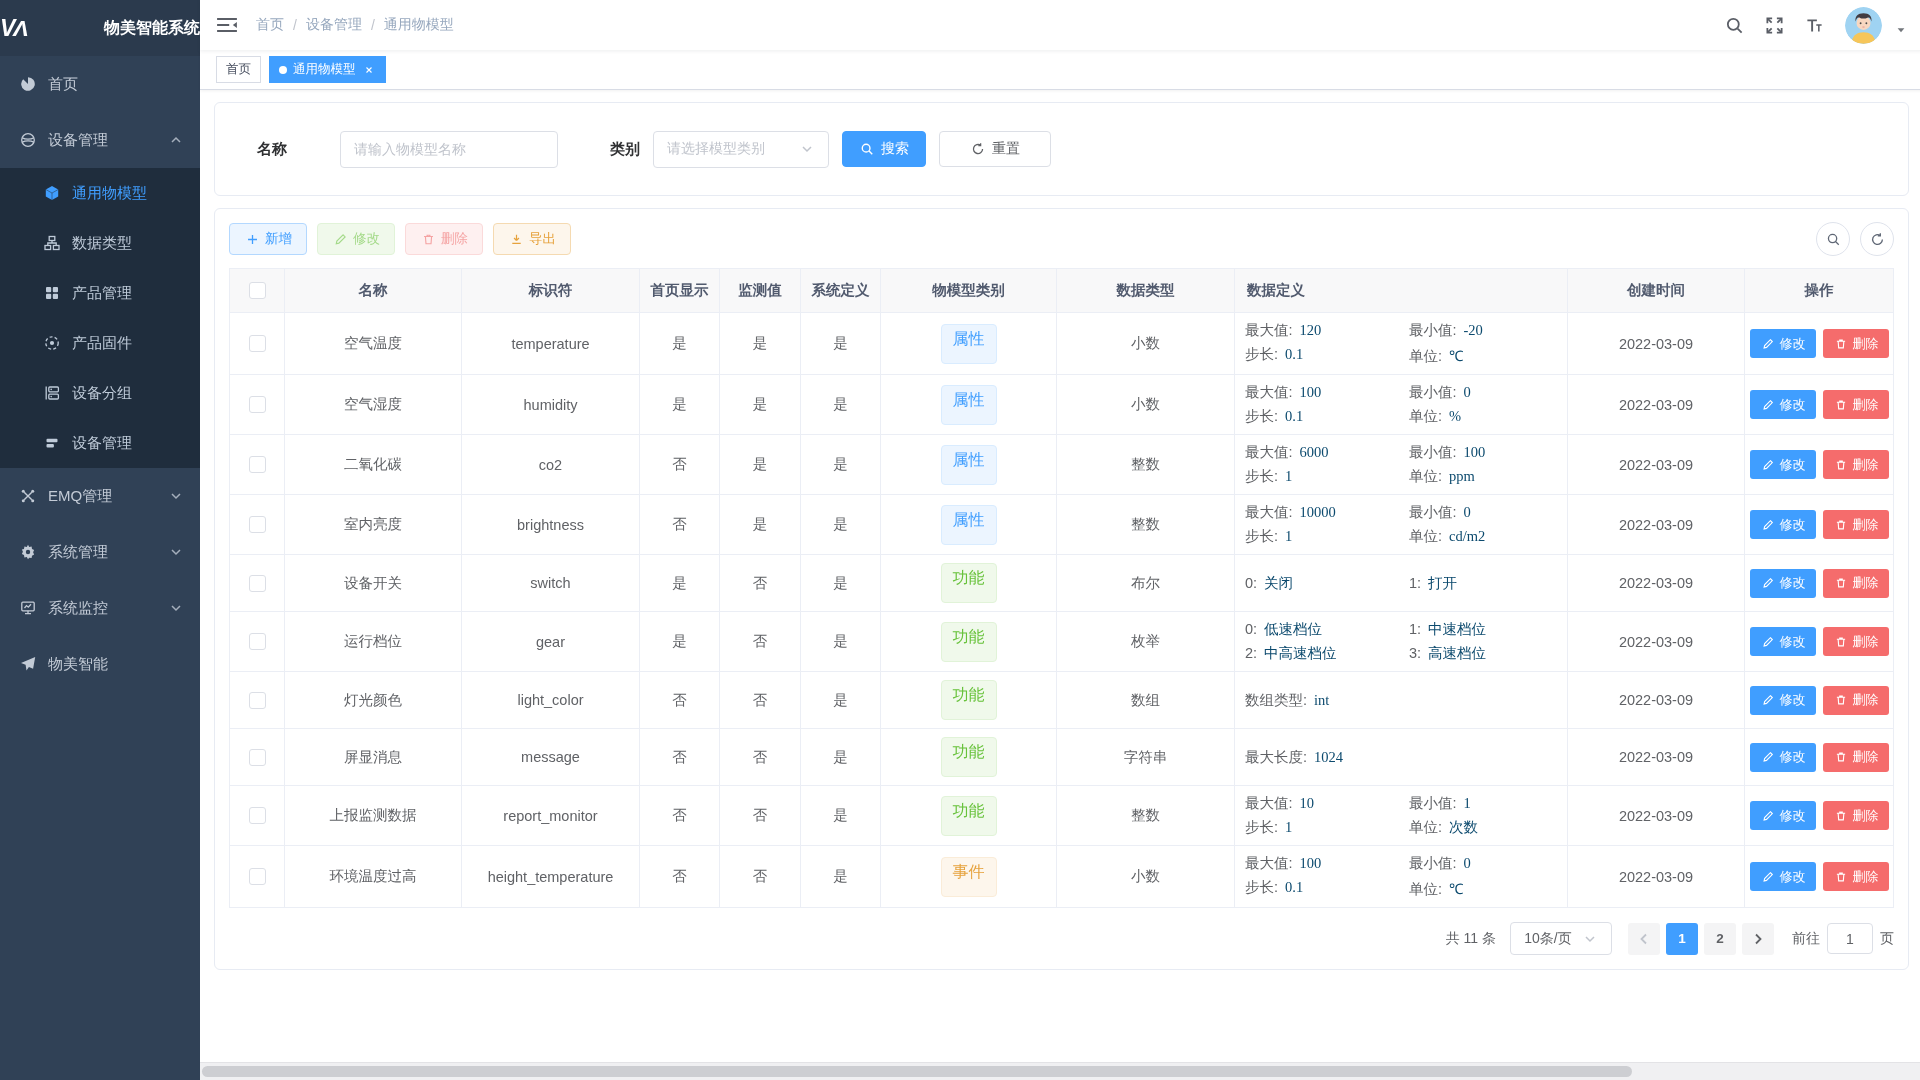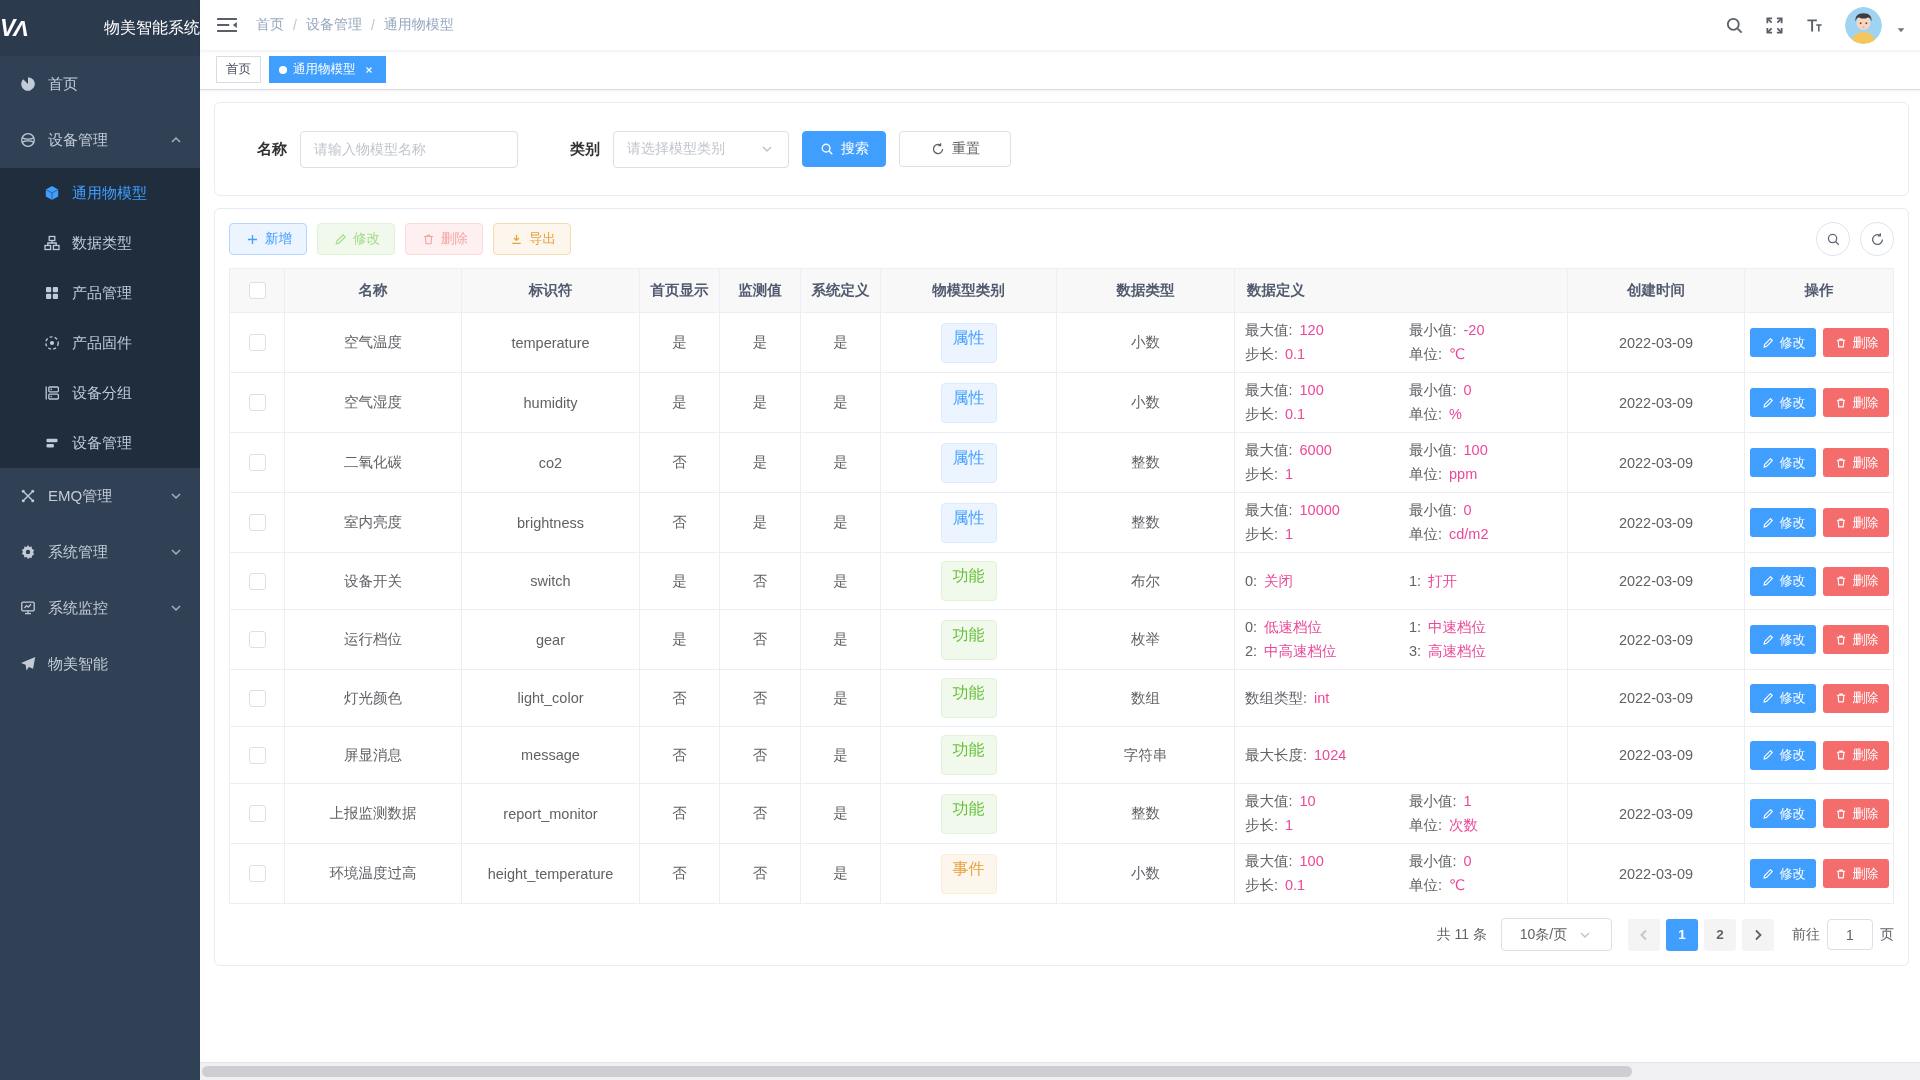--- a/index.html
+++ b/index.html
@@ -4,21 +4,21 @@
 <style>
   * { margin:0; padding:0; box-sizing:border-box; }
   html,body { width:1920px; height:1080px; overflow:hidden; background:#fff;
     font-family:"Liberation Sans","DejaVu Sans",sans-serif; }
   .app { display:flex; width:1920px; height:1080px; position:relative; }
 
   
   .sidebar { width:200px; height:1080px; background:#304156; flex:0 0 200px; }
   .logo { height:56px; display:flex; align-items:center; justify-content:space-between; gap:9px; background:#2b3a4d; }
   .logo-mark { color:#fff; font-weight:800; font-style:italic; font-size:23px; letter-spacing:-2px; }
-  .logo-text { color:#fff; font-weight:400; font-size:16px; }
+  .logo-text { color:#fff; font-weight:700; font-size:16px; }
   .menu-item { height:56px; display:flex; align-items:center; padding:0 20px; color:#c3cbd6;
     font-size:15px; cursor:pointer; position:relative; }
   .menu-item .mlabel { margin-left:12px; }
   .menu-item .arrow { position:absolute; right:16px; top:50%; transform:translateY(-50%); opacity:.8; }
   .submenu { background:#1f2d3d; }
   .submenu-item { height:50px; display:flex; align-items:center; padding:0 20px 0 44px; color:#bfcbd9;
     font-size:15px; cursor:pointer; }
   .submenu-item .mlabel { margin-left:12px; }
   .submenu-item.active { color:#409eff; }
   .mi { display:inline-flex; width:16px; height:16px; align-items:center; justify-content:center; flex:0 0 16px; }
@@ -54,21 +54,21 @@
   .app-main { padding:12px 14px 0; }
   .card { background:#fff; border:1px solid #e7ebf3; border-radius:6px; }
 
   
   .filter-card { height:94px; display:flex; align-items:center; padding-left:42px; margin-bottom:12px; }
   .flabel { font-size:15px; font-weight:700; color:#303133; margin-right:13px; }
   .flabel.l2 { margin-left:52px; }
   .finput { height:37px; border:1px solid #dcdfe6; border-radius:4px; background:#fff; font-size:14px;
     color:#606266; padding:0 13px; outline:none; }
   .finput::placeholder { color:#c0c4cc; }
-  input.finput { width:218px; }
+  input.finput { width:218px;margin-left:40px; }
   .fselect { width:176px; display:inline-flex; align-items:center; justify-content:space-between; cursor:pointer; }
   .fselect .placeholder { color:#c0c4cc; }
   .fselect .mi { color:#c0c4cc; }
   .btn { height:36px; display:inline-flex; align-items:center; gap:6px; border-radius:4px; font-size:14px;
     padding:0 16px; cursor:pointer; border:1px solid transparent; background:#fff; }
   .btn .mi svg { width:14px; height:14px; }
   .btn-search { background:#409eff; border-color:#409eff; color:#fff; margin-left:13px; }
   .btn-reset { border-color:#dcdfe6; color:#606266; margin-left:13px; padding:0 30px; }
 
   
@@ -88,40 +88,40 @@
 
   table { width:100%; border-collapse:collapse; table-layout:fixed; }
   th { background:#f8f8f9; color:#515a6e; font-size:14.5px; font-weight:700; height:44px;
     border:1px solid #ebeef5; text-align:center; }
   th.th-left { text-align:left; padding-left:12px; }
   td { border:1px solid #ebeef5; color:#606266; font-size:14.5px; text-align:center; height:57px; padding:8px 4px; }
   td.def-cell { text-align:left; padding:8px 10px; }
   .def-grid { display:grid; grid-template-columns:164px 1fr; row-gap:5px; }
   .def-pair { white-space:nowrap; }
   .def-k { color:#606266; }
-  .def-v { color:#ec4899; margin-left:7px; }
+  .def-v { color:#0c4a6e; margin-left:7px;font-family:Liberation Serif, serif; }
   .checkbox { display:inline-block; width:17px; height:17px; border:1px solid #dcdfe6; border-radius:3px;
     background:#fff; cursor:pointer; vertical-align:middle; }
   .pill { display:inline-block; height:40px; line-height:27px; padding:0 11px; border-radius:4px;
     font-size:16px; border:1px solid; }
   .pill-attr  { color:#409eff; background:#ecf5ff; border-color:#d9ecff; }
   .pill-func  { color:#67c23a; background:#f0f9eb; border-color:#e1f3d8; }
   .pill-event { color:#e6a23c; background:#fdf6ec; border-color:#faecd8; }
   .acts { display:flex; justify-content:center; gap:7px; }
   .act { height:29px; display:inline-flex; align-items:center; gap:4px; border:none; border-radius:3px;
     color:#fff; font-size:13px; padding:0 10px; cursor:pointer; }
   .act .mi svg { width:12px; height:12px; }
   .act-edit { background:#409eff; }
   .act-del { background:#f56c6c; }
 
   
   .pagination { display:flex; align-items:center; justify-content:flex-end; margin-top:14px;
     font-size:14px; color:#606266; gap:6px; }
   .ptotal { margin-right:8px; }
-  .psize { width:111px; height:33px; border:1px solid #dcdfe6; border-radius:4px; display:inline-flex;
+  .psize { width:102px; height:33px; border:1px solid #dcdfe6; border-radius:4px; display:inline-flex;
     align-items:center; justify-content:center; gap:10px; color:#606266; cursor:pointer; margin-right:10px; }
   .psize .mi { color:#c0c4cc; }
   .pbtn { min-width:32px; height:32px; background:#f4f4f5; border-radius:3px; display:inline-flex;
     align-items:center; justify-content:center; font-weight:700; font-size:13.5px; color:#606266;
     cursor:pointer; padding:0 5px; }
   .pbtn .mi { color:inherit; }
   .pbtn.prev { color:#c0c4cc; cursor:not-allowed; }
   .pbtn.active { background:#409eff; color:#fff; }
   .goto { display:flex; align-items:center; gap:7px; margin-left:12px; }
   .goto input { width:46px; height:31px; border:1px solid #dcdfe6; border-radius:4px; text-align:center;

